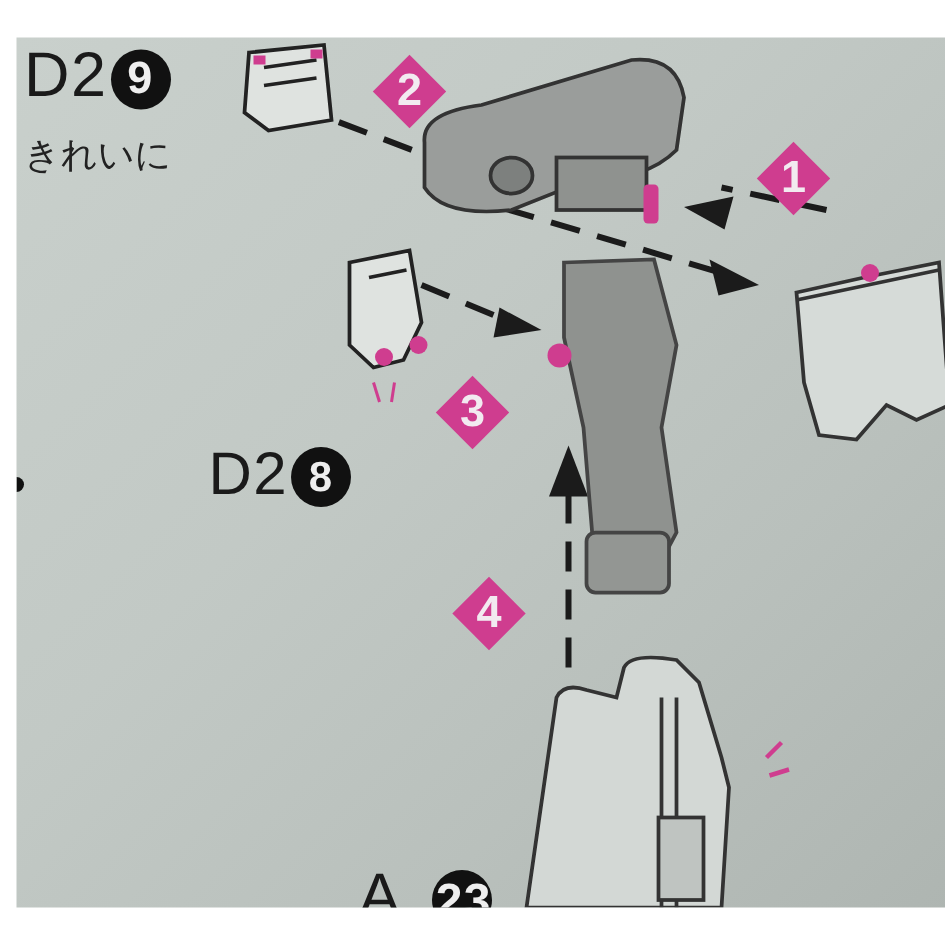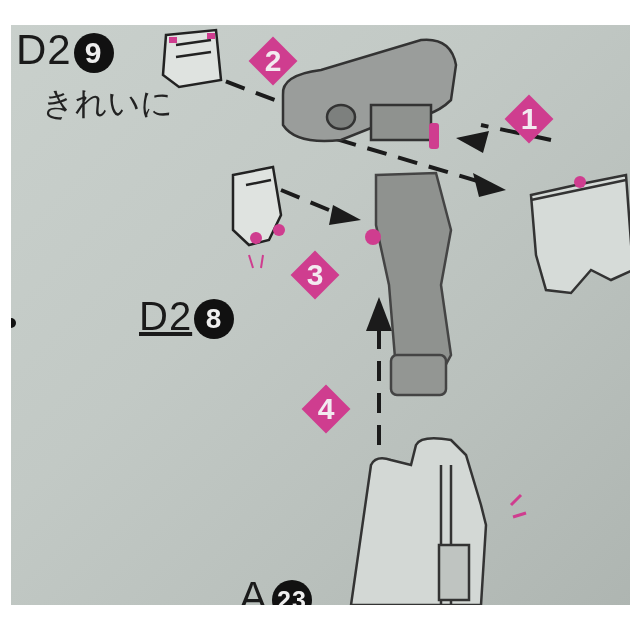--- a/index.html
+++ b/index.html
@@ -3,21 +3,21 @@
 <meta charset="utf-8">
 <style>
   html,body{margin:0;padding:0;}
   body{width:630px;height:630px;background:#ffffff;position:relative;overflow:hidden;font-family:"Liberation Sans","DejaVu Sans",sans-serif;}
   .photo{position:absolute;left:11px;top:25px;width:630px;height:580px;background:linear-gradient(135deg,#c9d0cc 0%,#c2c9c5 40%,#b9c0bc 70%,#aeb5b1 100%);overflow:hidden;}
   .lbl{position:absolute;color:#1a1a1a;font-weight:400;letter-spacing:1px;}
   .circ{display:inline-block;background:#111;color:#eee;border-radius:50%;text-align:center;font-weight:700;vertical-align:middle;}
   .step{position:absolute;width:48px;height:48px;}
   .step .dia{position:absolute;left:0;top:0;width:48px;height:48px;background:#cf3d8f;transform:rotate(45deg) scale(0.72);}
   .step .num{position:absolute;left:0;top:0;width:48px;height:48px;line-height:48px;text-align:center;color:#f2eaf0;font-weight:700;font-size:30px;}
-  .jp{position:absolute;color:#222;font-size:32px;line-height:32px;font-family:"DejaVu Sans",sans-serif;margin-left:26px;}
+  .jp{position:absolute;color:#222;font-size:24px;line-height:32px;font-family:"DejaVu Sans",sans-serif;}
   svg{position:absolute;left:0;top:0;}
 </style>
 </head>
 <body>
 
 <div class="photo">
 
   <svg width="630" height="580">
 
     <g stroke="#1b1b1b" stroke-width="4" stroke-dasharray="20 12" fill="none">
@@ -82,27 +82,27 @@
   </svg>
 
   <div class="lbl" style="left:5px;top:3px;font-size:42px;line-height:44px;">
     <span>D2</span><span class="circ" style="width:40px;height:40px;line-height:40px;font-size:30px;margin-left:2px;">9</span>
   </div>
 
   <div class="jp" style="left:5px;top:62px;">
     <div>きれいに</div>
   </div>
 
-  <div class="lbl" style="left:128px;top:270px;font-size:40px;line-height:42px;text-decoration:underline;">
+  <div class="lbl" style="left:128px;top:270px;font-size:40px;line-height:42px;">
     <span>D2</span><span class="circ" style="width:40px;height:40px;line-height:40px;font-size:28px;margin-left:2px;">8</span>
   </div>
 
 
   <div class="lbl" style="left:228px;top:550px;font-size:42px;line-height:44px;">
-    <span>A</span><span class="circ" style="width:40px;height:40px;line-height:40px;font-size:25px;margin-left:4px;">23</span>
+    <span>A</span><span class="circ" style="width:40px;height:40px;line-height:40px;font-size:32px;margin-left:20px;text-align:right;">23</span>
   </div>
 
   <div class="step" style="left:494px;top:70px;">
     <div class="dia"></div>
     <div class="num">1</div>
   </div>
   <div class="step" style="left:238px;top:12px;">
     <div class="dia"></div>
     <div class="num">2</div>
   </div>

